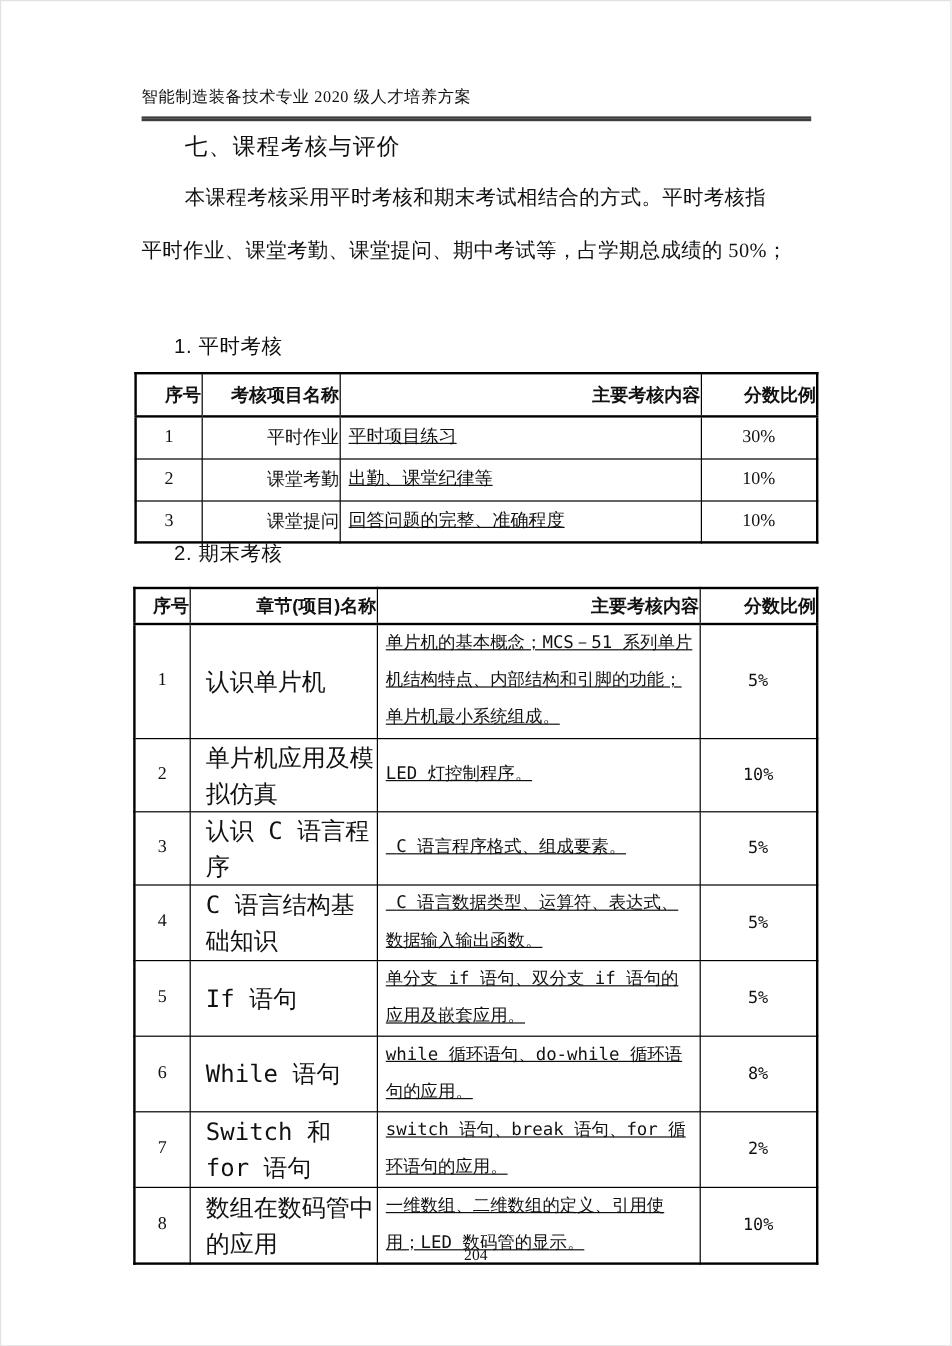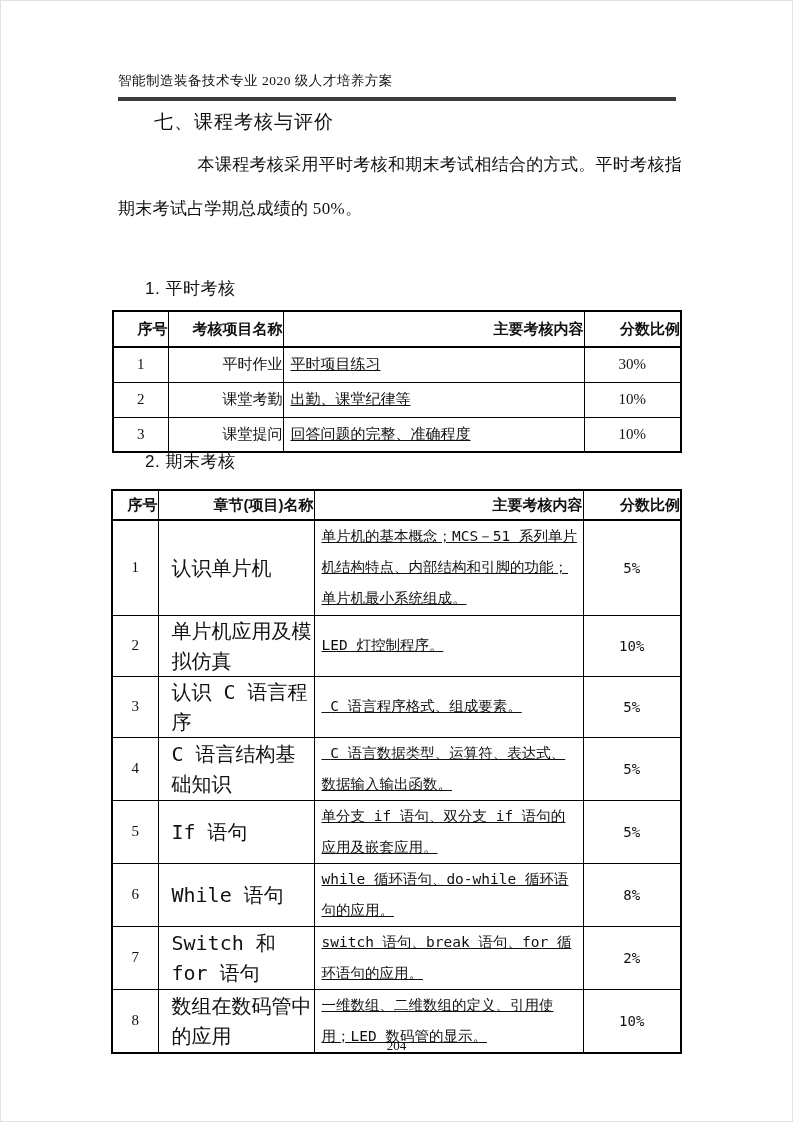--- a/index.html
+++ b/index.html
@@ -35,21 +35,21 @@
   }
   .body-paragraph {
     position:absolute; top:143px; left:118px; width:564px;
     font-size:17px;
   }
   .body-paragraph .para-line {
     height:44px; line-height:44px;
     letter-spacing:0.3px;
     white-space:pre;
   }
-  .body-paragraph .para-line.indent { text-indent:36px;text-align:right; }
+  .body-paragraph .para-line.indent { text-indent:36px; }
   .section-heading {
     position:absolute; left:145px;
     font-family:"Liberation Sans","DejaVu Sans",sans-serif;
     font-weight:normal; font-size:17px; letter-spacing:0.5px;
   }
   #sec1-heading { top:277px; }
   #sec2-heading { top:450px; }
 
   table.doc-table {
     position:absolute;
@@ -107,21 +107,21 @@
 
 <div class="page-edge"></div>
 
 <div class="doc-header">智能制造装备技术专业 2020 级人才培养方案</div>
 <div class="header-rule"></div>
 
 <h1 class="doc-title">七、课程考核与评价</h1>
 
 <div class="body-paragraph">
   <div class="para-line indent">本课程考核采用平时考核和期末考试相结合的方式。平时考核指</div>
-  <div class="para-line">期末考试占学期总成绩的 50%。</div>
+  <div class="para-line">平时作业、课堂考勤、课堂提问、期中考试等，占学期总成绩的 50%；</div>
 </div>
 
 <div id="sec1-heading" class="section-heading">1. 平时考核</div>
 
 <table id="table1" class="doc-table">
   <colgroup>
     <col style="width:55px">
       <col style="width:115px">
       <col style="width:301px">
       <col style="width:97px">

